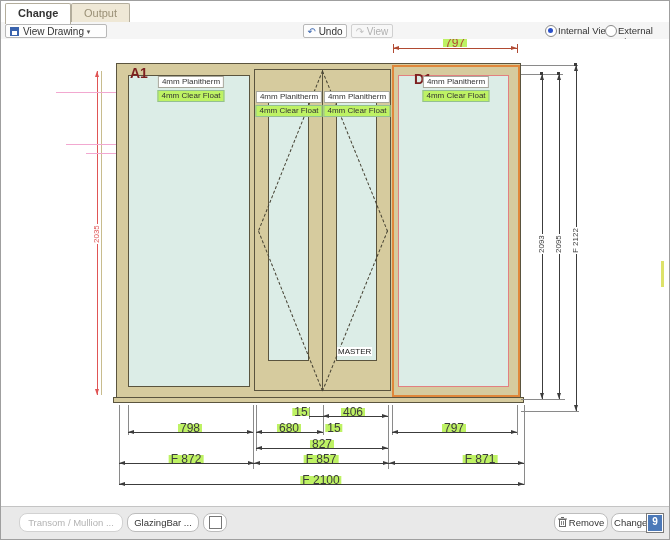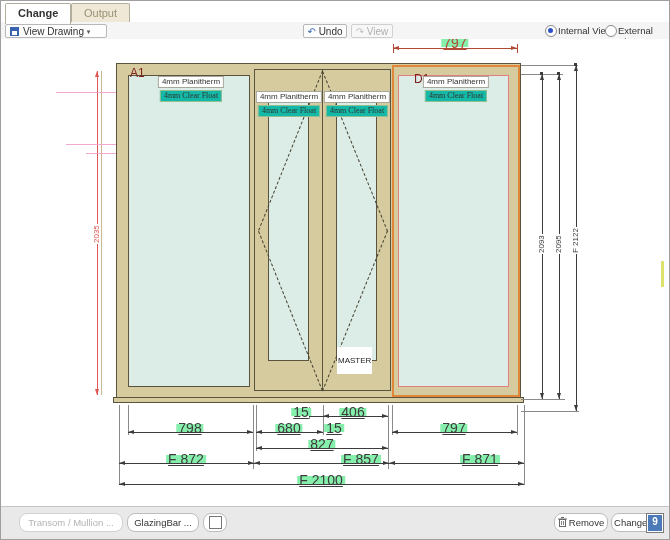--- a/index.html
+++ b/index.html
@@ -25,40 +25,40 @@
   .arrowglyph{font-size:10px;}
   .radio{position:absolute;top:3px;width:10px;height:10px;border:1px solid #8a8a8a;border-radius:50%;background:#fff;}
   .radio.sel:after{content:"";position:absolute;left:1.5px;top:1.5px;width:5px;height:5px;border-radius:50%;background:#2b50c8;}
   .radiolbl{position:absolute;top:3px;font-size:9.5px;color:#333;}
 
   
   .canvas{position:absolute;left:0;top:38px;width:670px;height:467px;background:#fff;overflow:hidden;}
   .framepc{background:#d6cb9e;border:1px solid #5a543e;}
   .glass{background:#dcede7;border:1px solid #5a543e;}
   .dashseg{position:absolute;height:0;border-top:1px dashed #454132;transform-origin:0 0;}
-  .paneid{position:absolute;font-size:12px;font-weight:normal;color:#7d2020;z-index:6;line-height:8px;}
+  .paneid{position:absolute;font-size:14px;font-weight:bold;color:#7d2020;z-index:6;line-height:8px;}
   .glzlbl{position:absolute;transform:translateX(-50%);font-size:8px;line-height:10px;white-space:nowrap;
           padding:0 3px;border:1px solid #a6a69a;background:#fff;color:#333;z-index:6;}
-  .glzlbl.green{background:#14b8a6;border-color:#93bf93;font-family:Liberation Serif, serif;}
-  .mtag{position:absolute;font-size:8px;line-height:9px;color:#222;background:#fff;padding:9px 1px;z-index:6;}
+  .glzlbl.green{background:#bef264;border-color:#93bf93;}
+  .mtag{position:absolute;font-size:8px;line-height:9px;color:#222;background:#fff;padding:0 1px;z-index:6;}
 
   
   .dim-h{position:absolute;height:0;border-top:1px solid currentColor;color:#3c3c3c;}
   .dim-h:before{content:"";position:absolute;left:0;top:-3px;width:0;height:0;
                 border-top:2.5px solid transparent;border-bottom:2.5px solid transparent;border-right:6px solid currentColor;}
   .dim-h:after{content:"";position:absolute;right:0;top:-3px;width:0;height:0;
                border-top:2.5px solid transparent;border-bottom:2.5px solid transparent;border-left:6px solid currentColor;}
   .dim-v{position:absolute;width:0;border-left:1px solid currentColor;color:#3c3c3c;}
   .dim-v:before{content:"";position:absolute;top:0;left:-3px;width:0;height:0;
                 border-left:2.5px solid transparent;border-right:2.5px solid transparent;border-bottom:6px solid currentColor;}
   .dim-v:after{content:"";position:absolute;bottom:0;left:-3px;width:0;height:0;
                border-left:2.5px solid transparent;border-right:2.5px solid transparent;border-top:6px solid currentColor;}
   .noarr:before,.noarr:after{display:none;}
-  .dlbl{position:absolute;transform:translateX(-50%);font-size:14px;line-height:8px;color:#3c3c3c;
-        background:#86efac;padding:0 2px;white-space:nowrap;z-index:4;text-decoration:underline;}
+  .dlbl{position:absolute;transform:translateX(-50%);font-size:12px;line-height:8px;color:#3c3c3c;
+        background:#bef264;padding:0 2px;white-space:nowrap;z-index:4;}
   .vlbl{position:absolute;font-size:8px;line-height:9px;white-space:nowrap;transform:rotate(-90deg);
         transform-origin:left bottom;background:#fff;padding:0 1px;color:#3c3c3c;z-index:4;}
   .ext{position:absolute;background:#8a8a8a;}
   .tick{position:absolute;width:3px;height:3px;background:#3c3c3c;}
 
   
   .bottombar{position:absolute;left:0;top:505px;width:670px;height:35px;background:#e9e9e9;border-top:1px solid #c4c4c4;}
   .bbtn{position:absolute;top:6px;height:19px;line-height:17px;font-size:9.5px;color:#333;background:#fff;
         border:1px solid #bdbdbd;border-radius:8px;text-align:center;box-sizing:border-box;}
   .bbtn.disabled{color:#b3b3b3;border-color:#d2d2d2;}
@@ -178,21 +178,21 @@
     <div class="dlbl" style="left:333px;top:385px;">15</div>
     <div class="dim-h" style="left:391px;top:393px;width:125px;"></div>
     <div class="dlbl" style="left:453px;top:385px;">797</div>
 
     <div class="dim-h" style="left:255px;top:409px;width:132px;"></div>
     <div class="dlbl" style="left:321px;top:401px;">827</div>
 
     <div class="dim-h" style="left:118px;top:424px;width:135px;"></div>
     <div class="dlbl" style="left:185px;top:416px;">F 872</div>
     <div class="dim-h" style="left:253px;top:424px;width:135px;"></div>
-    <div class="dlbl" style="left:320px;top:416px;margin-left:40px;">F 857</div>
+    <div class="dlbl" style="left:320px;top:416px;">F 857</div>
     <div class="dim-h" style="left:388px;top:424px;width:135px;"></div>
     <div class="dlbl" style="left:455px;top:416px;margin-left:24px;">F 871</div>
 
     <div class="dim-h" style="left:118px;top:445px;width:405px;"></div>
     <div class="dlbl" style="left:320px;top:437px;">F 2100</div>
 
     <div class="ext" style="left:660px;top:222px;width:3px;height:26px;background:#dde26a;"></div>
   </div>
 
   <div class="bottombar">

